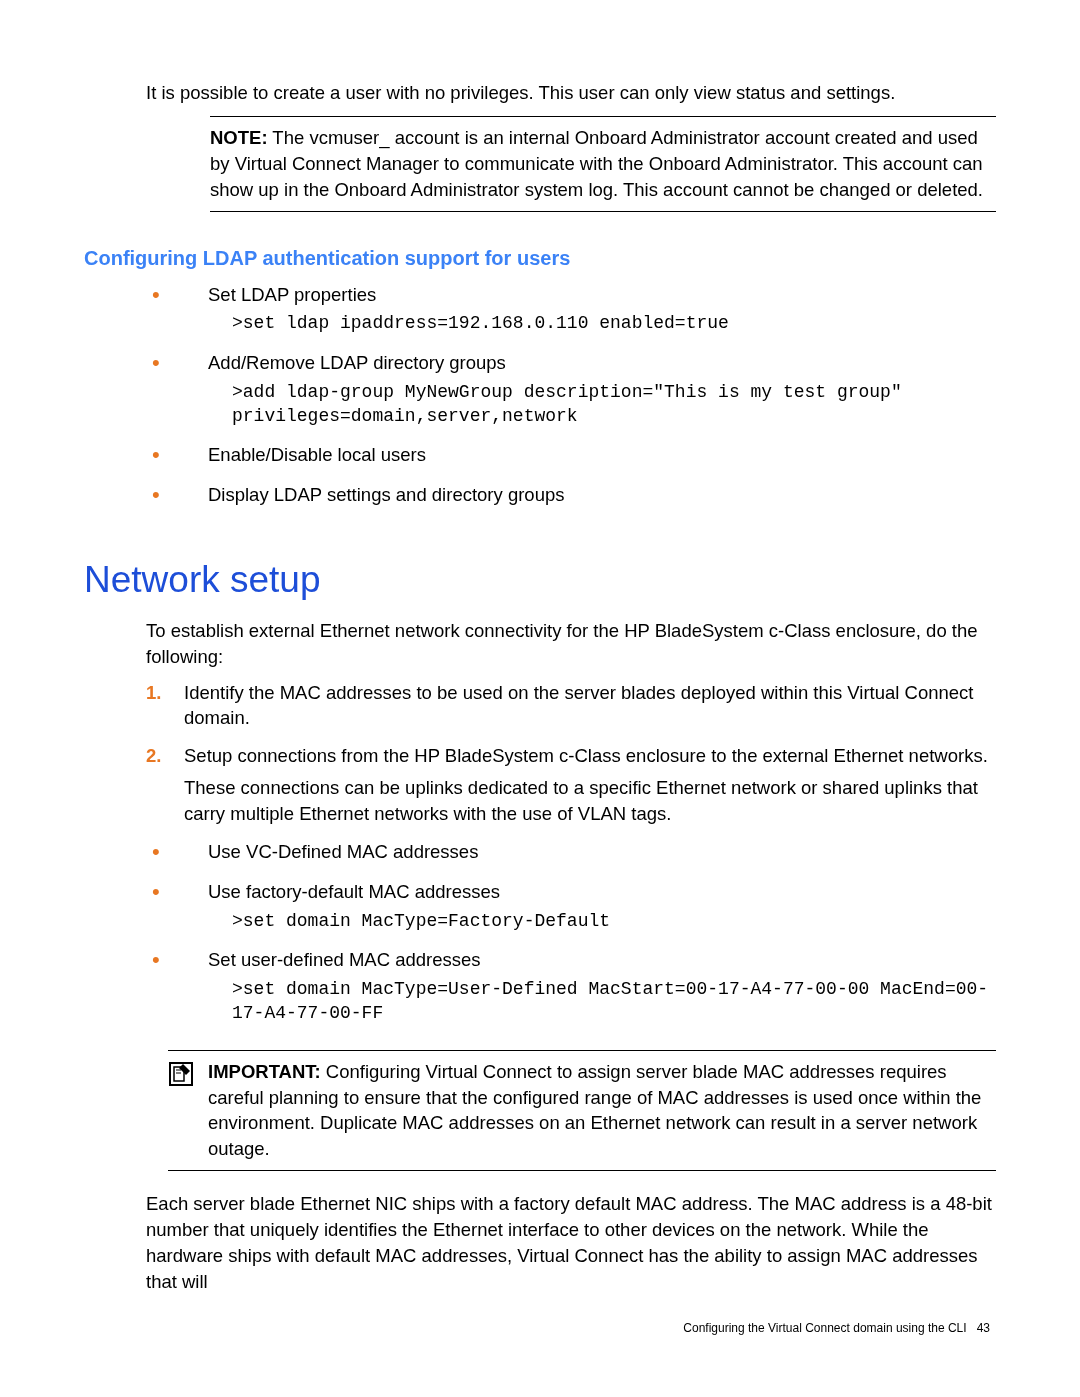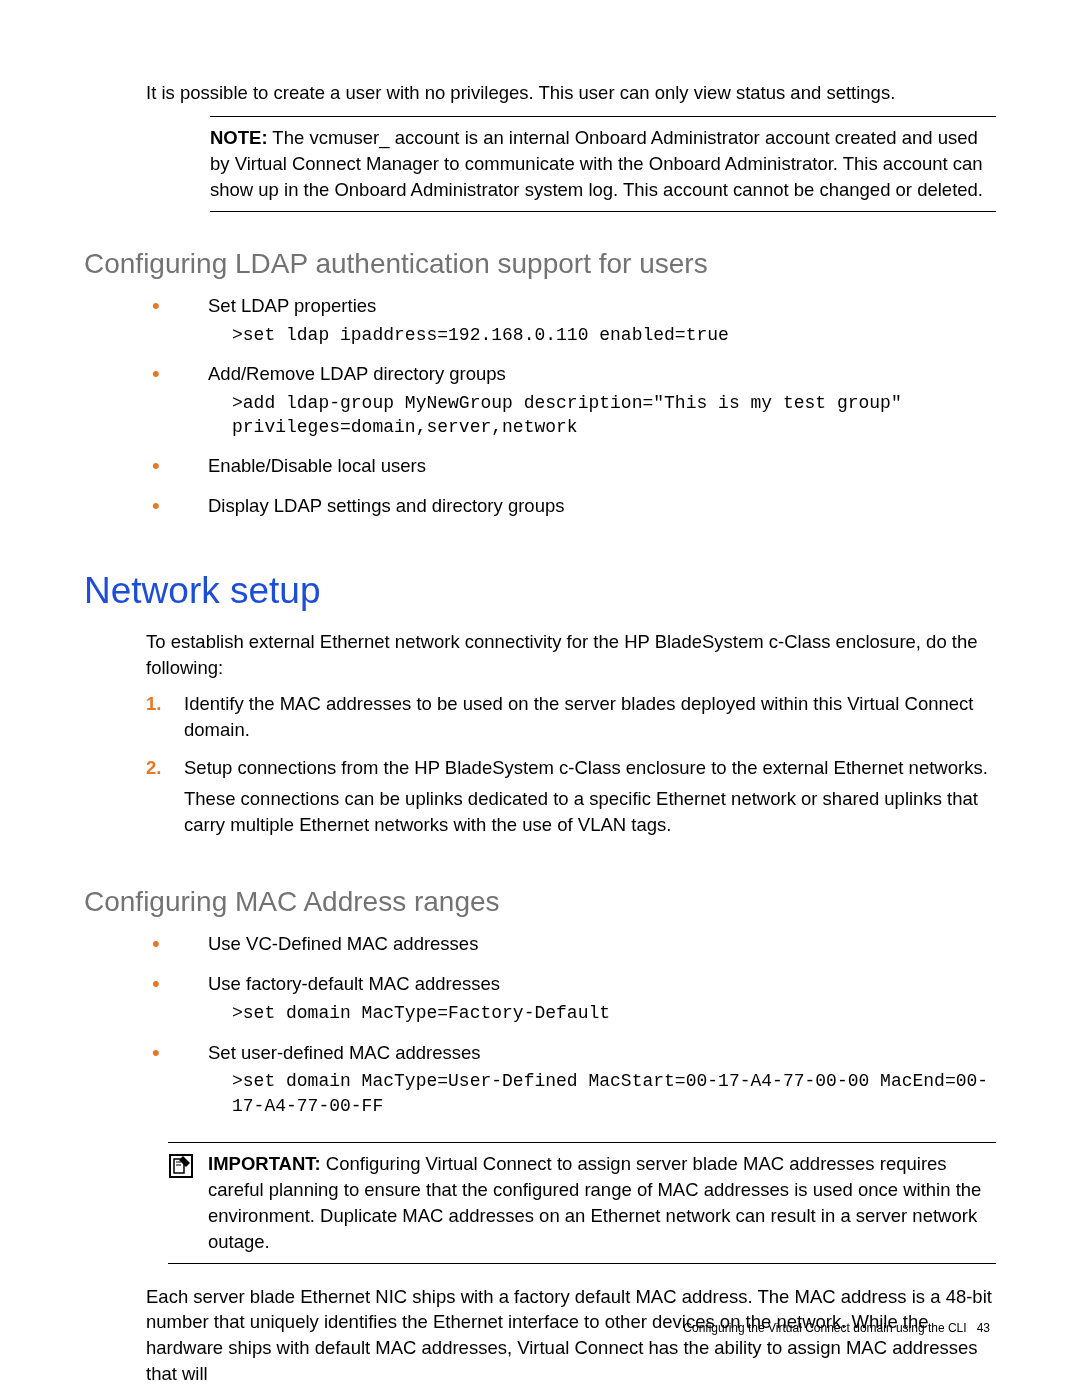--- a/index.html
+++ b/index.html
@@ -32,23 +32,23 @@
     border-top: 1.5px solid #000;
     border-bottom: 1.5px solid #000;
     padding: 8px 0 8px 0;
   }
   .note-inner {
     padding: 0 0 0 0;
   }
   h2 {
     font-family: "Arial Narrow", Arial, sans-serif;
     font-stretch: condensed;
-    font-weight: 400;
-    color: #737373;
-    font-size: 28px;
+    font-weight: 700;
+    color: #3b82f6;
+    font-size: 20px;
     margin: 32px 0 10px 0;
   }
   h1 {
     font-family: "Arial Narrow", Arial, sans-serif;
     font-stretch: condensed;
     font-weight: 400;
     color: #1d4ed8;
     font-size: 37px;
     margin: 32px 0 12px 0;
   }
@@ -159,21 +159,20 @@
   <ol class="numbered">
     <li>
       <span>Identify the MAC addresses to be used on the server blades deployed within this Virtual Connect domain.</span>
     </li>
     <li>
       <span>Setup connections from the HP BladeSystem c-Class enclosure to the external Ethernet networks.</span>
       <div class="sub-indent">These connections can be uplinks dedicated to a specific Ethernet network or shared uplinks that carry multiple Ethernet networks with the use of VLAN tags.</div>
     </li>
   </ol>
 
-  <h2>Configuring MAC Address ranges</h2>
 
   <ul class="bullet">
     <li>
       <span>Use VC-Defined MAC addresses</span>
     </li>
     <li>
       <span>Use factory-default MAC addresses</span>
       <span class="code">&gt;set domain MacType=Factory-Default</span>
     </li>
     <li>

